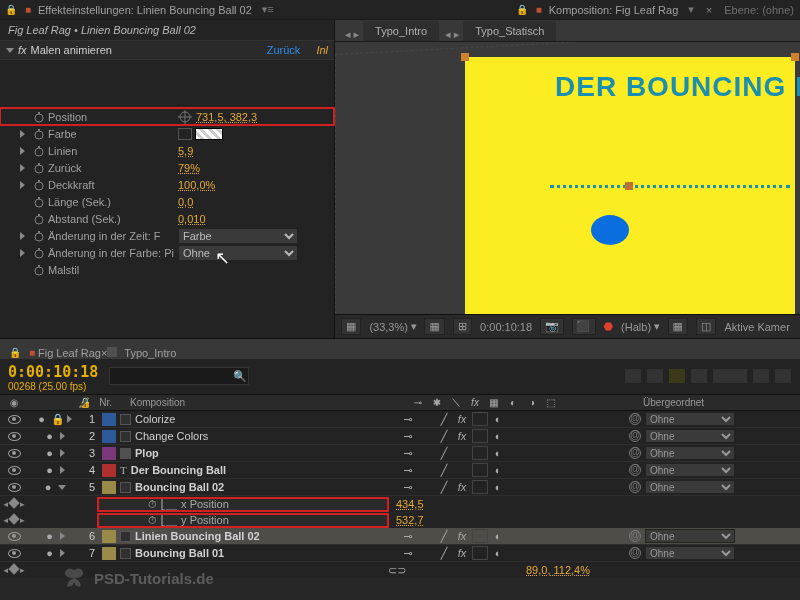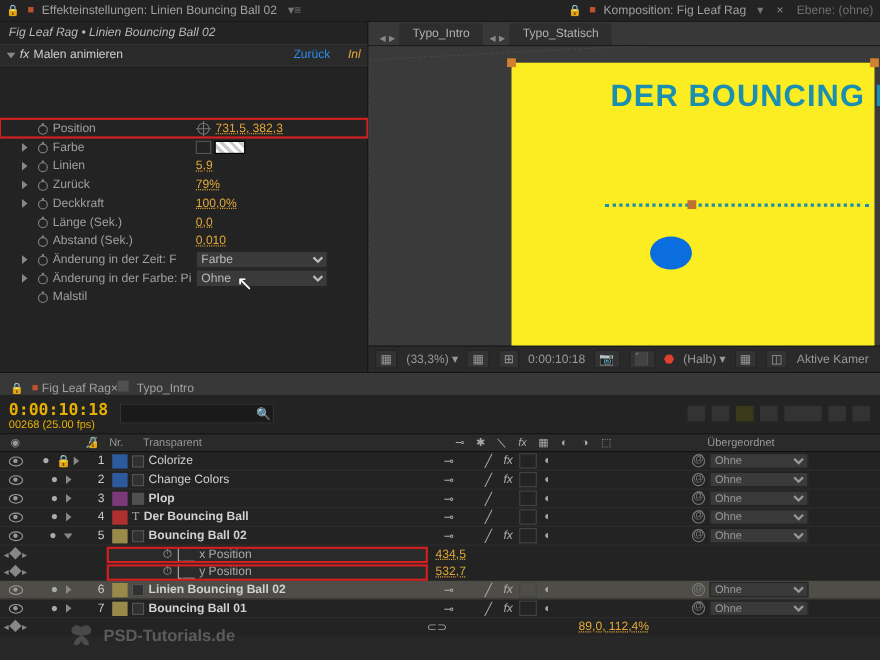--- a/index.html
+++ b/index.html
@@ -287,21 +287,21 @@
       <span class="rt-icon"></span>
       <span class="rt-icon"></span>
     </div>
   </div>
   <div class="tl-cols-head">
     <span style="width:28px;text-align:center">◉</span>
     <span style="width:50px"></span>
     <span style="width:10px">🔏</span>
     <span style="width:24px;text-align:right">Nr.</span>
     <span style="width:18px"></span>
-    <span style="flex:0 0 280px">Transparent</span>
+    <span style="flex:0 0 280px">Komposition</span>
     <span style="width:225px;display:flex;gap:3px">
       <span class="sw">⊸</span>
       <span class="sw">✱</span>
       <span class="sw">＼</span>
       <span class="sw" style="font-style:italic">fx</span>
       <span class="sw">▦</span>
       <span class="sw">◐</span>
       <span class="sw">◑</span>
       <span class="sw">⬚</span>
     </span>

